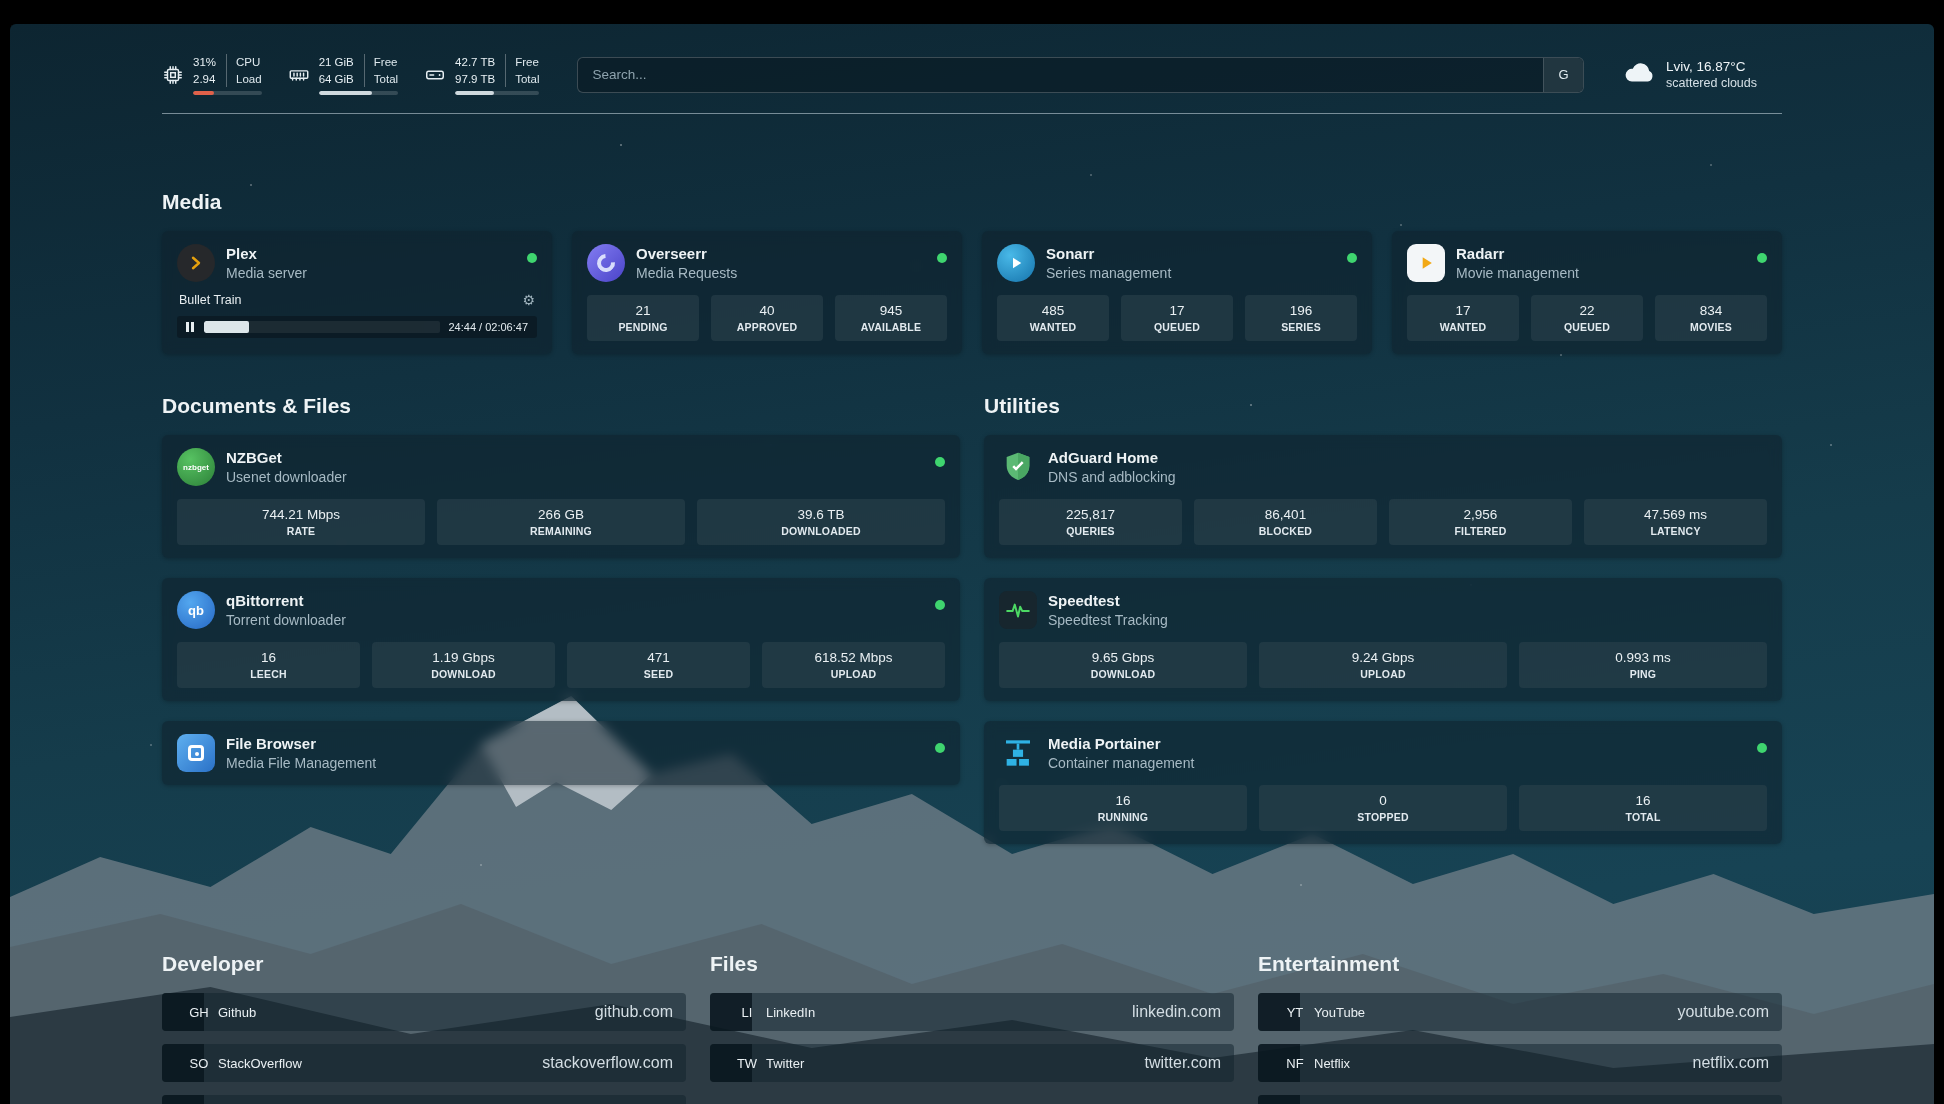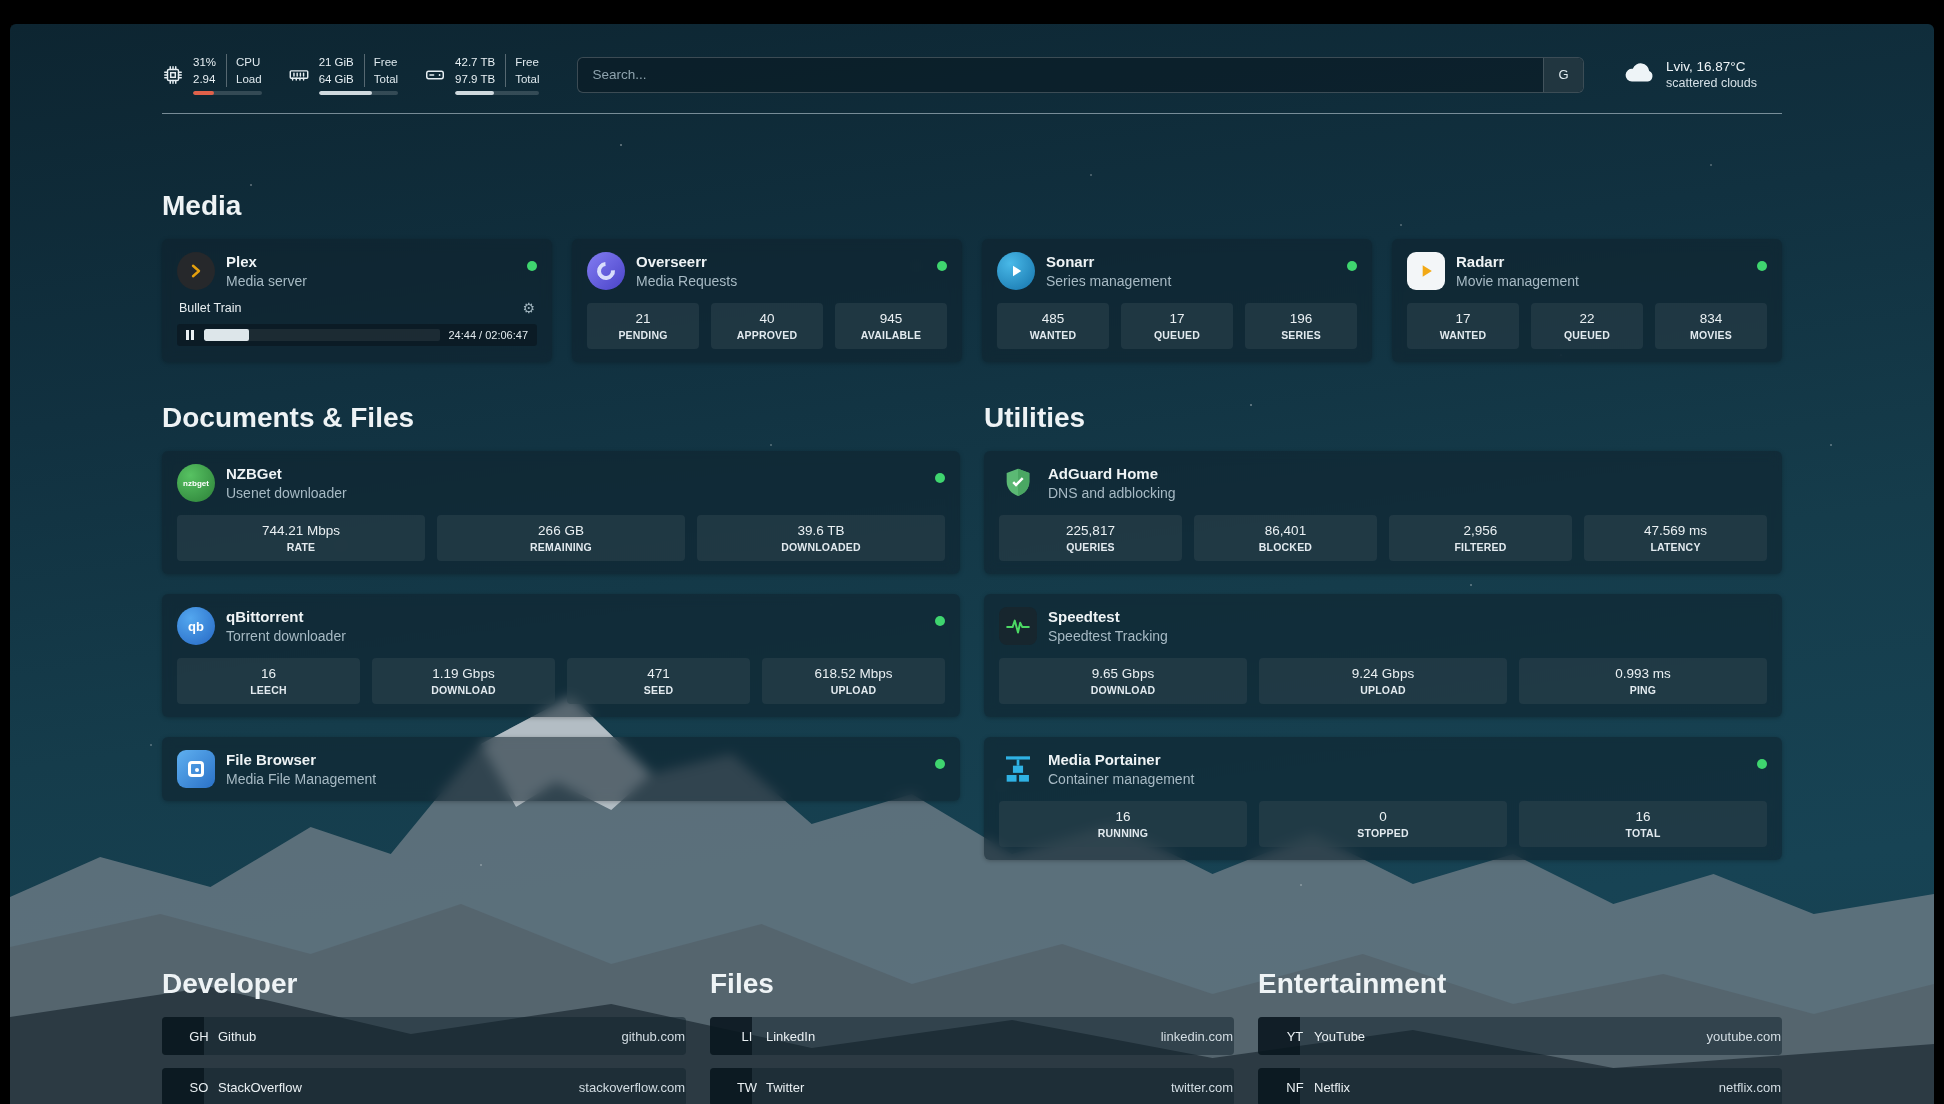--- a/index.html
+++ b/index.html
@@ -61,21 +61,21 @@
     background: rgba(36,56,67,0.9); border-left: 1px solid rgba(255,255,255,0.15);
     color: #e3edf1; font-size: 13px; border-radius: 0 5px 5px 0;
   }
   .weather { display: flex; align-items: center; gap: 10px; min-width: 160px; }
   .weather-text { display: flex; flex-direction: column; }
   .weather-loc { font-size: 13.5px; color: #eef4f7; }
   .weather-cond { font-size: 12.5px; color: #d5e0e6; margin-top: 2px; }
   .divider { margin-top: 18px; border-bottom: 1.5px solid rgba(205,220,230,0.55); }
 
   
-  .section-title { font-size: 28px; font-weight: 700; color: #eef3f5; margin-bottom: 17px; }
+  .section-title { font-size: 21px; font-weight: 700; color: #eef3f5; margin-bottom: 17px; }
   .media-section { margin-top: 76px; }
   .grid4 { display: grid; grid-template-columns: repeat(4, 1fr); gap: 20px; }
   .two-col { display: grid; grid-template-columns: 1fr 1fr; gap: 24px; margin-top: 40px; align-items: start; }
   .col-stack .card { margin-bottom: 20px; }
 
   .card {
     position: relative; background: rgba(15,33,43,0.55); border-radius: 6px;
     padding: 13px 15px; backdrop-filter: blur(6px);
     box-shadow: 0 1px 4px rgba(0,0,0,0.25);
   }
@@ -121,21 +121,21 @@
   .bookmarks { display: grid; grid-template-columns: repeat(3, 1fr); gap: 24px; margin-top: 88px; }
   .bm-row {
     display: flex; align-items: stretch; height: 38px; margin-bottom: 13px;
     border-radius: 4px; overflow: hidden; background: rgba(15,33,43,0.5); cursor: pointer;
   }
   .bm-abbr {
     width: 42px; background: rgba(8,20,28,0.78); display: flex; align-items: center;
     justify-content: center; font-size: 13px; color: #eaf0f3; padding-left: 32px;
   }
   .bm-name { align-self: center; padding-left: 14px; font-size: 13px; color: #eaf0f3; }
-  .bm-url { margin-left: auto; align-self: center; padding-right: 1px; font-size: 13px; color: #d3dde3; }
+  .bm-url { margin-left: auto; align-self: center; padding-right: 13px; font-size: 16px; color: #d3dde3; }
 </style>
 </head>
 <body>
 
 <div class="screen">
   <div class="window">
 
     <svg class="mountains" viewBox="0 0 1920 430" preserveAspectRatio="none">
       <polygon fill="#6d7c86" opacity="0.8" points="0,215 90,175 200,205 300,145 380,172 470,62 560,14 640,92 720,72 800,142 900,112 1000,172 1100,142 1200,192 1300,152 1400,202 1500,172 1600,222 1700,192 1800,232 1920,212 1920,430 0,430"></polygon>
       <polygon fill="#c3cbd1" opacity="0.85" points="470,62 560,14 640,92 600,128 545,100 505,125"></polygon>

